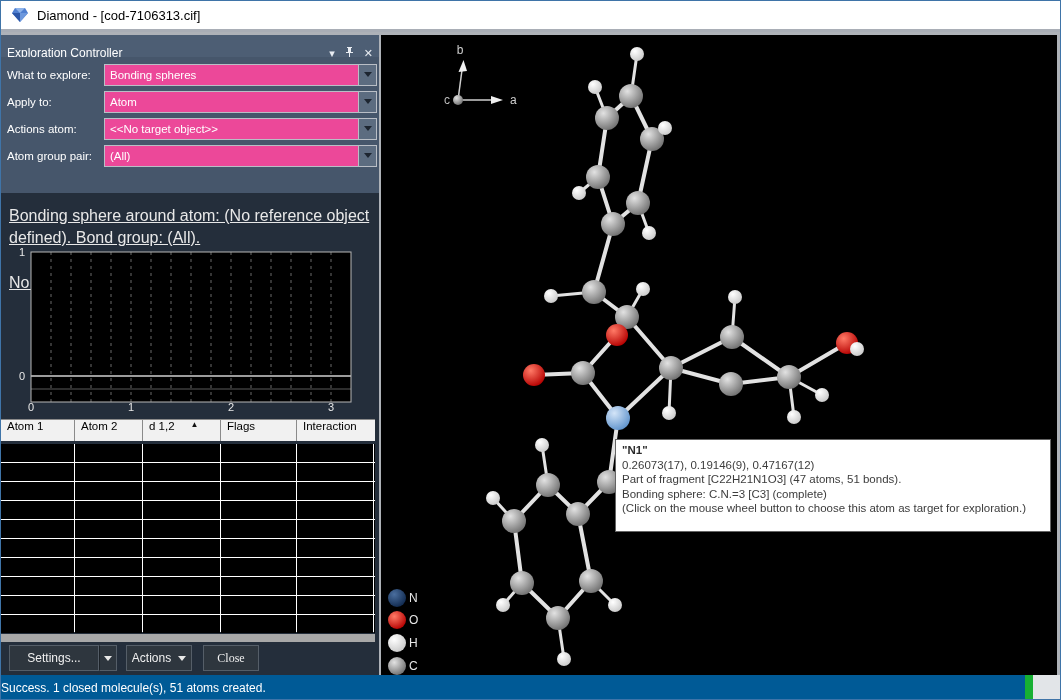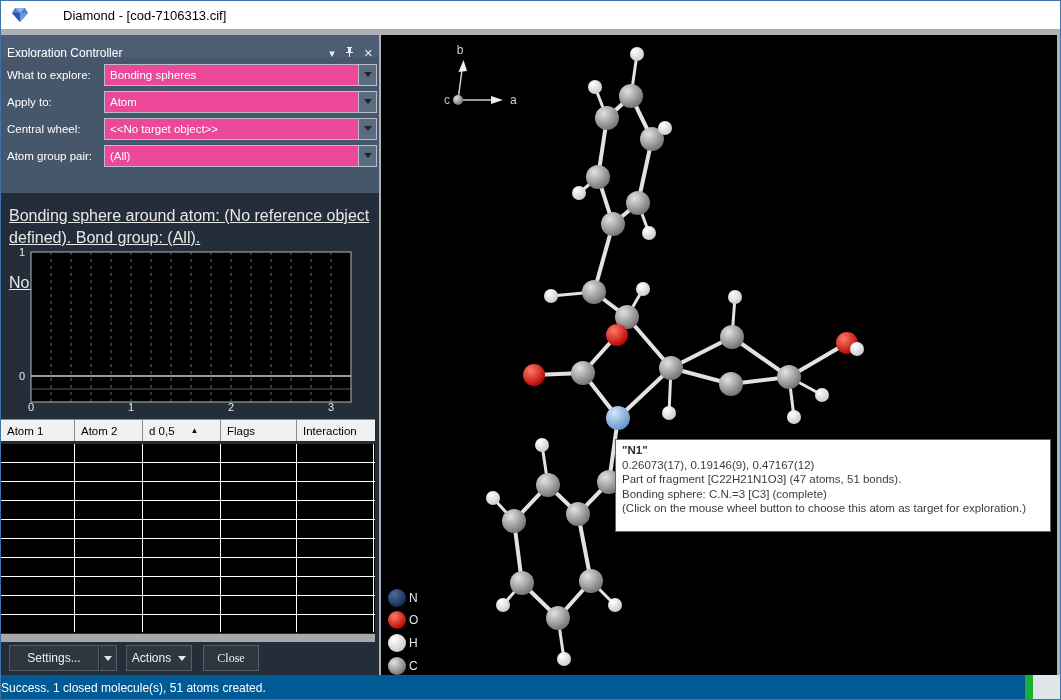--- a/index.html
+++ b/index.html
@@ -1,20 +1,20 @@
 <!DOCTYPE html>
 <html><head>
 <meta charset="utf-8">
 <style>
   html,body{margin:0;padding:0;background:#555;font-family:"Liberation Sans",sans-serif;}
   *{box-sizing:border-box;}
   .window{position:relative;width:1061px;height:700px;background:#aeb2b8;border:1px solid #3f74a8;overflow:hidden;}
 
   
-  .titlebar{position:absolute;left:0;top:0;width:100%;height:31px;background:#ffffff;border-bottom:3px solid #a9aeb6;display:flex;align-items:center;padding-left:10px;gap:26px;}
+  .titlebar{position:absolute;left:0;top:0;width:100%;height:31px;background:#ffffff;border-bottom:3px solid #a9aeb6;display:flex;align-items:center;padding-left:10px;}
   .titlebar .app-icon{width:18px;height:16px;margin-right:8px;}
   .titlebar .title-text{font-size:13px;color:#000;}
 
   
   .panel{position:absolute;left:0;top:34px;width:378px;height:640px;background:#242e3b;}
   .panel-header{position:absolute;left:0;top:0;width:100%;height:36px;background:#4d5e74;color:#fff;font-size:12px;display:flex;align-items:center;padding:0 6px;}
   .panel-header .ph-title{flex:1;}
   .panel-header .ph-icons{display:flex;gap:10px;align-items:center;color:#e8ecf2;font-size:11px;}
   .ph-icons .icn{cursor:default;line-height:1;}
 
@@ -25,21 +25,21 @@
   .combo .cval{flex:1;color:#fff;font-size:11.5px;display:flex;align-items:center;padding-left:5px;white-space:nowrap;overflow:hidden;}
   .combo .cbtn{width:18px;background:#5c6c80;display:flex;align-items:center;justify-content:center;border-left:1px solid #b9bec6;}
   .tri-down{width:0;height:0;border-left:4px solid transparent;border-right:4px solid transparent;border-top:5px solid #1d2530;}
 
   .desc{position:absolute;left:0;top:160px;width:100%;padding:10px 8px;color:#e8e8e8;font-size:16px;line-height:1.4;text-decoration:underline;}
   .desc .p2{margin-top:22px;}
 
   .chartwrap{position:absolute;left:0;top:210px;width:378px;height:172px;}
 
   .thead{position:absolute;left:0;top:384px;width:374px;height:22px;display:grid;grid-template-columns:73px 67px 77px 75px 1fr;column-gap:1px;background:#8a8a8a;border-top:1px solid #8a8a8a;}
-  .thead .hcell{background:#f1f1f1;color:#000;font-size:11.5px;display:flex;align-items:center;padding-left:6px;}
+  .thead .hcell{background:#f1f1f1;color:#000;font-size:11.5px;display:flex;align-items:flex-start;padding-left:6px;}
   .thead .sort{font-size:8px;margin-left:16px;color:#111;}
   .tbody{position:absolute;left:0;top:407px;width:374px;height:190px;display:grid;grid-template-columns:73px 67px 77px 75px 76px 1fr;grid-auto-rows:18px;gap:1px;background:#ffffff;border-top:2px solid #242e3b;}
   .tbody .cell{background:#000;}
 
   .hscroll{position:absolute;left:0;top:599px;width:374px;height:8px;background:#a8a8a8;}
 
   .btnrow{position:absolute;left:0;top:610px;width:100%;height:30px;display:flex;padding-left:8px;}
   .btn{height:26px;background:#2e363e;border:1px solid #555e68;color:#f0f0f0;font-size:12px;display:flex;align-items:center;justify-content:center;cursor:default;}
   .btn-main{width:90px;}
   .btn-seg{width:18px;height:26px;background:#2e363e;border:1px solid #555e68;border-left:1px solid #1c2228;display:flex;align-items:center;justify-content:center;}
@@ -104,21 +104,21 @@
         <div class="frow">
           <span class="flabel">Apply to:</span>
           <div class="combo">
             <span class="cval">Atom</span>
             <span class="cbtn">
               <span class="tri-down"></span>
             </span>
           </div>
         </div>
         <div class="frow">
-          <span class="flabel">Central wheel:</span>
+          <span class="flabel">Actions atom:</span>
           <div class="combo">
             <span class="cval">&lt;&lt;No target object&gt;&gt;</span>
             <span class="cbtn">
               <span class="tri-down"></span>
             </span>
           </div>
         </div>
         <div class="frow">
           <span class="flabel">Atom group pair:</span>
           <div class="combo">
@@ -164,21 +164,21 @@
         </svg></div>
 
     <div class="thead" id="thead">
         <div class="hcell">
           <span>Atom 1</span>
         </div>
         <div class="hcell">
           <span>Atom 2</span>
         </div>
         <div class="hcell">
-          <span>d 0,5</span>
+          <span>d 1,2</span>
           <span class="sort">▲</span>
         </div>
         <div class="hcell">
           <span>Flags</span>
         </div>
         <div class="hcell">
           <span>Interaction</span>
         </div>
       </div>
     <div class="tbody" id="tbody">

